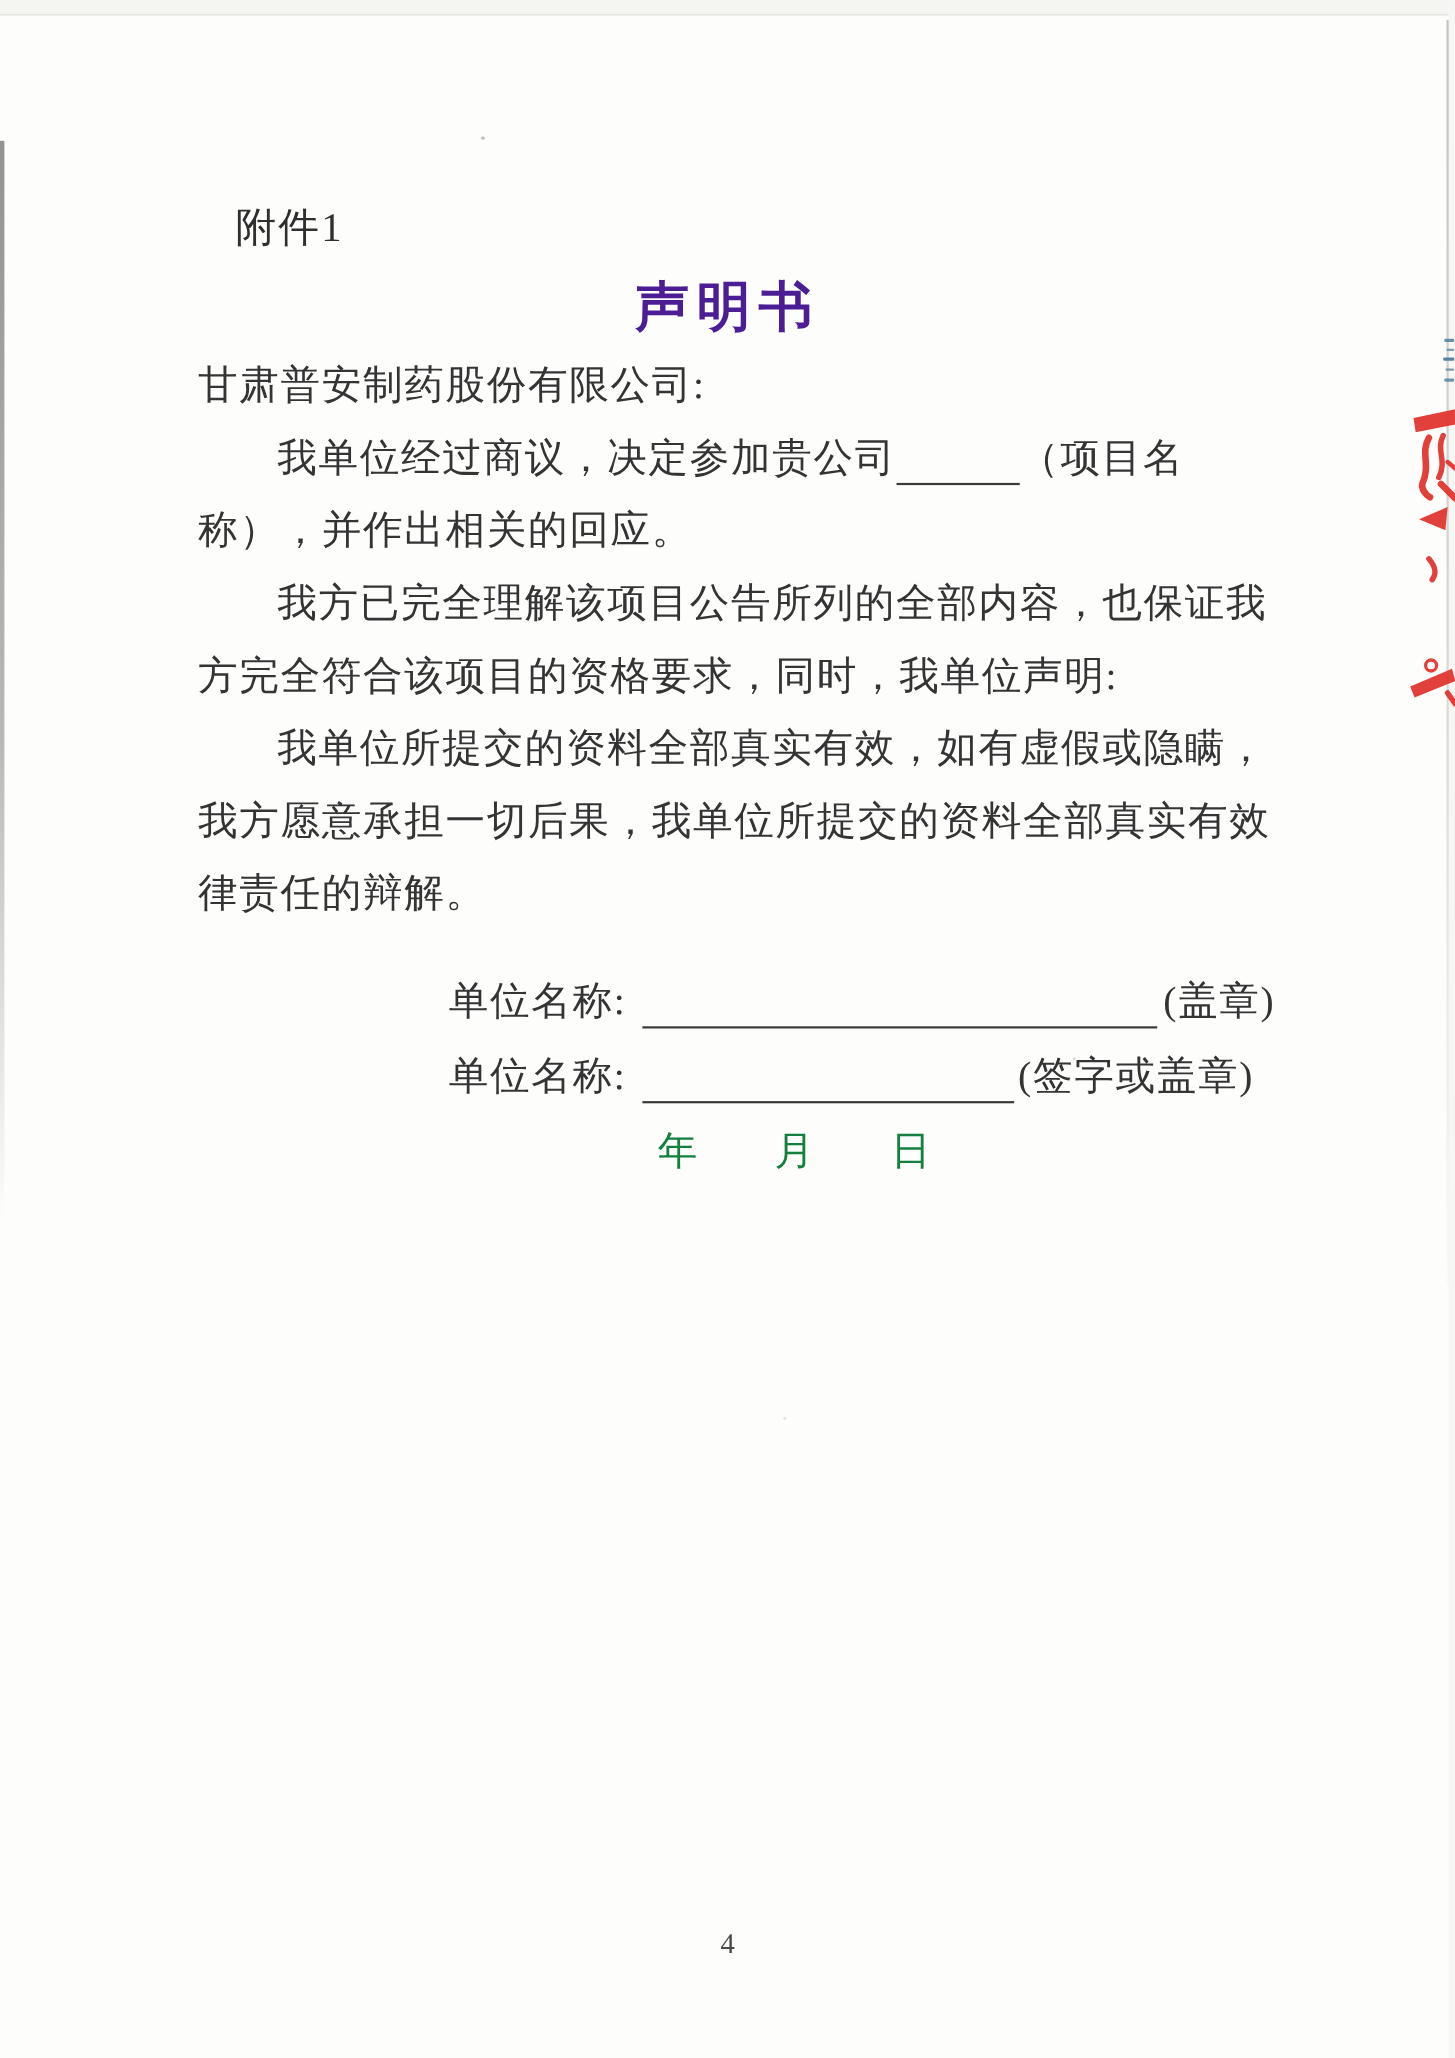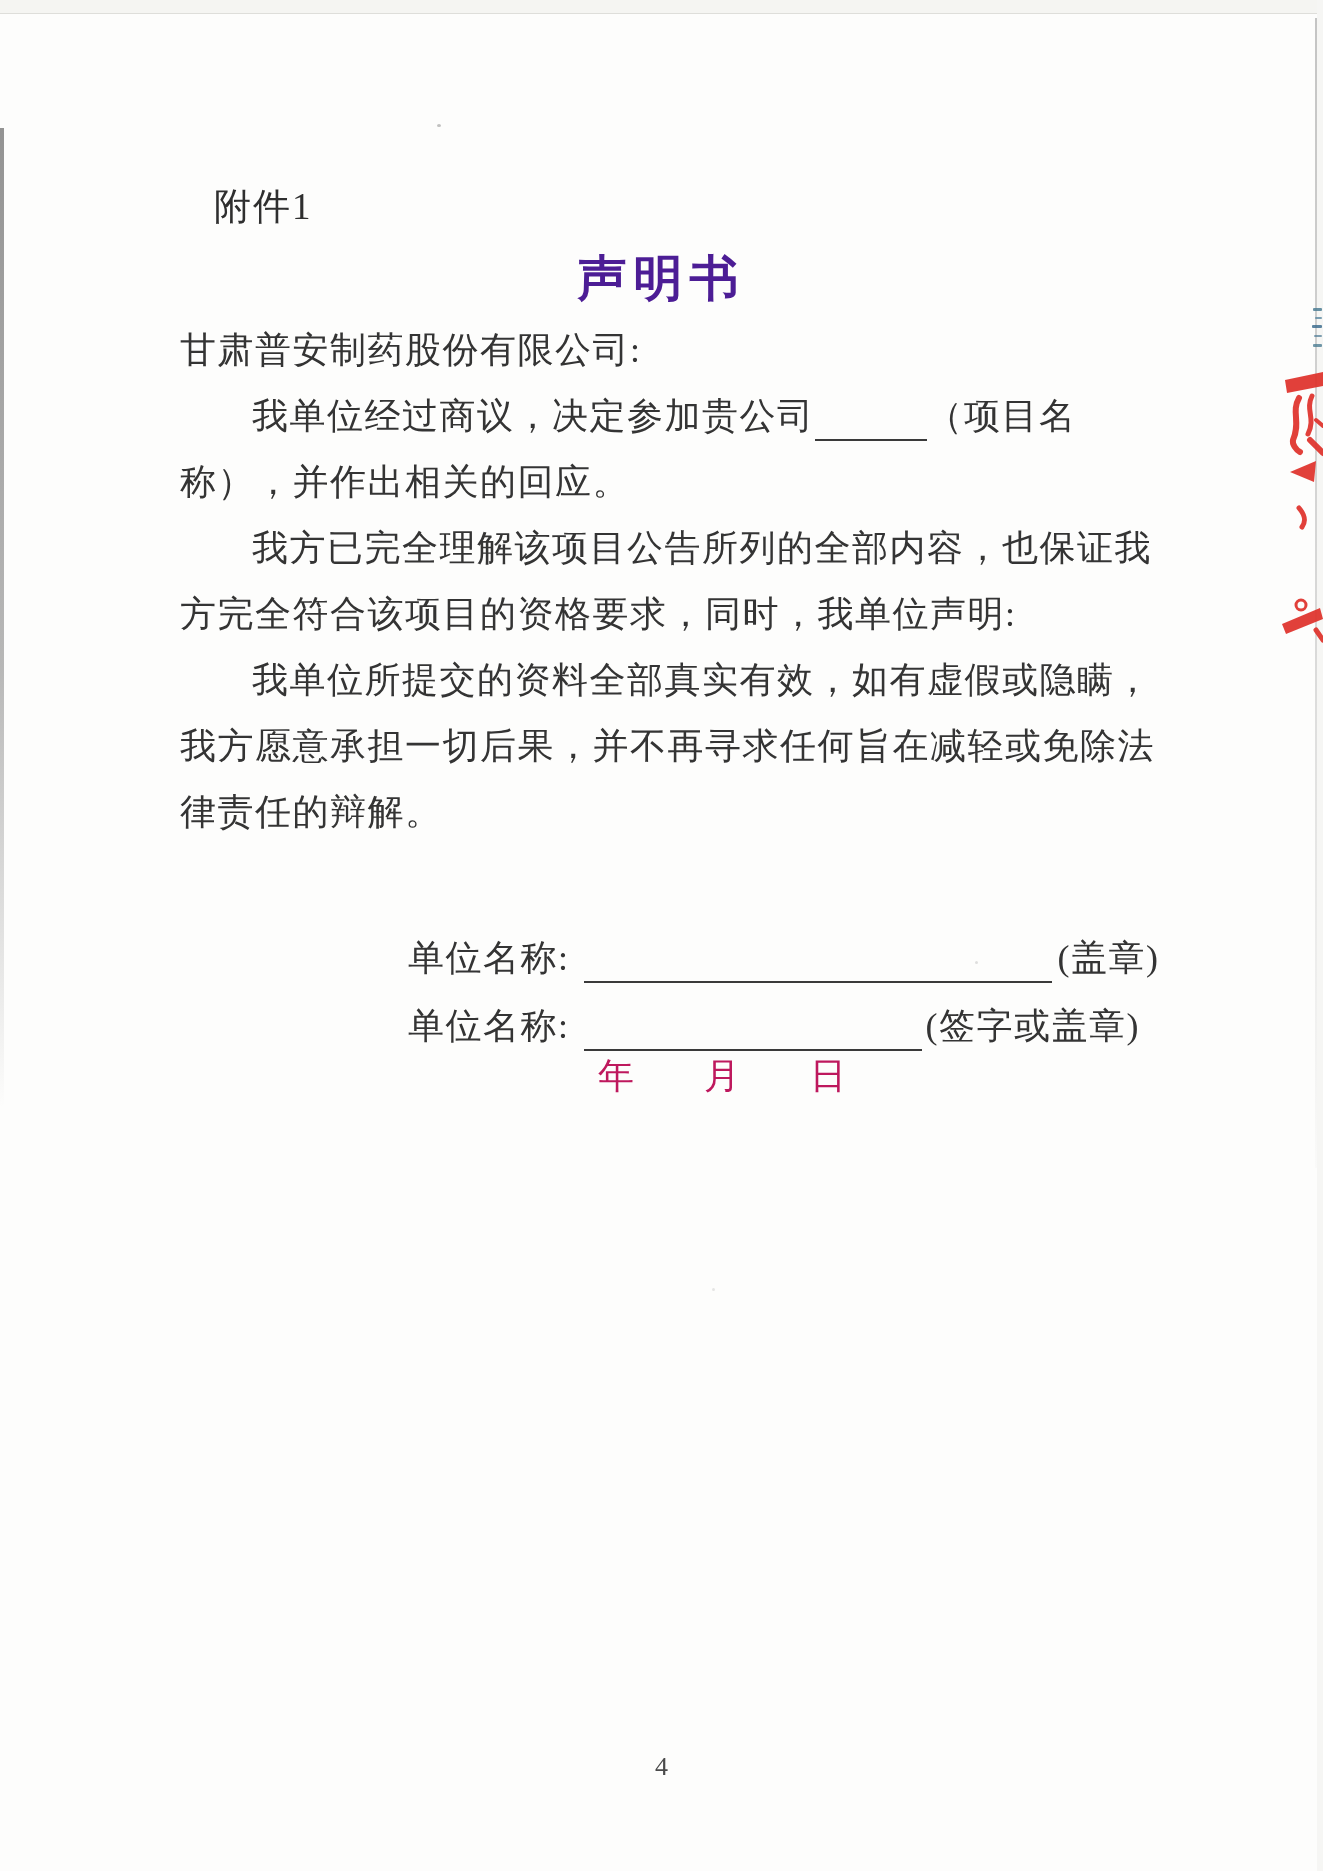--- a/index.html
+++ b/index.html
@@ -55,27 +55,27 @@
     color: #343434;
   }
   .bline.indent { left: 252px; }
   .blank {
     display: inline-block; vertical-align: bottom;
     height: 42px; border-bottom: 2.5px solid #3a3a3a;
   }
   .blank.w-project { width: 112px; }
   .sig-row {
     position: absolute; font-size: 36px; letter-spacing: 1.5px;
-    white-space: nowrap; color: #343434; margin-top: 48px;
+    white-space: nowrap; color: #343434;
   }
   .sig-row .blank.w-company { width: 468px; margin: 0 6px 0 14px; }
   .sig-row .blank.w-rep     { width: 338px; margin: 0 4px 0 14px; }
   .date-row {
-    position: absolute; left: 598px; top: 1052px;
-    font-size: 36px; color: #be185d; white-space: nowrap;
+    position: absolute; left: 598px; top: 1022px;
+    font-size: 36px; color: #15803d; white-space: nowrap;
   }
   .date-row .date-char { margin-right: 70px; }
   .date-row .date-char:last-child { margin-right: 0; }
   .page-number {
     position: absolute; left: 0; top: 1752px; width: 1323px;
     text-align: center; font-size: 26px; color: #4a4a4a;
   }
   .speck { position: absolute; background: rgba(120,120,120,0.45); border-radius: 50%; }
   .s1 { left: 437px; top: 124px; width: 4px; height: 3px; }
   .s2 { left: 975px; top: 961px; width: 3px; height: 3px; opacity: .5; }
@@ -128,21 +128,21 @@
   <div class="bline" style="top:326px">甘肃普安制药股份有限公司:</div>
 
   <div class="bline" style="top:458px">称），并作出相关的回应。</div>
 
   <div class="bline indent" style="top:524px">我方已完全理解该项目公告所列的全部内容，也保证我</div>
 
   <div class="bline indent" style="top:656px">我单位所提交的资料全部真实有效，如有虚假或隐瞒，</div>
 
   <div class="bline" style="top:590px">方完全符合该项目的资格要求，同时，我单位声明:</div>
 
-  <div class="bline" style="top:722px">我方愿意承担一切后果，并不再寻求任何旨在减轻或免除法</div>
+  <div class="bline" style="top:722px">我方愿意承担一切后果，我单位所提交的资料全部真实有效</div>
 
   <div class="bline" style="top:788px">律责任的辩解。</div>
 
   <div class="sig-row" style="left:408px; top:886px">
     <span>单位名称:</span><span class="blank w-company"></span><span>(盖章)</span>
   </div>
 
   <div class="sig-row" style="left:408px; top:954px">
     <span>单位名称:</span><span class="blank w-rep"></span><span>(签字或盖章)</span>
   </div>

